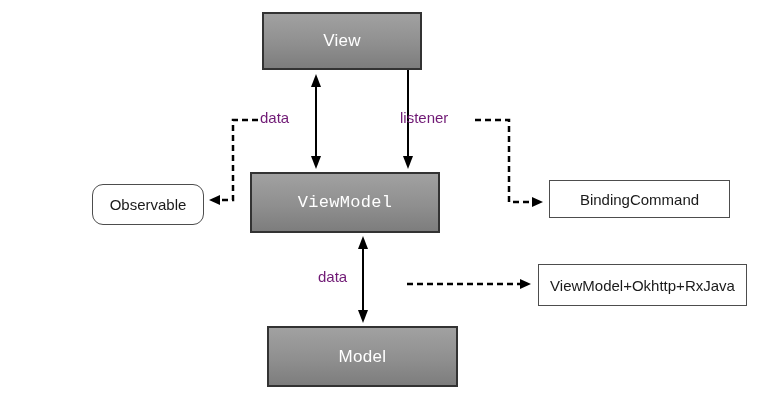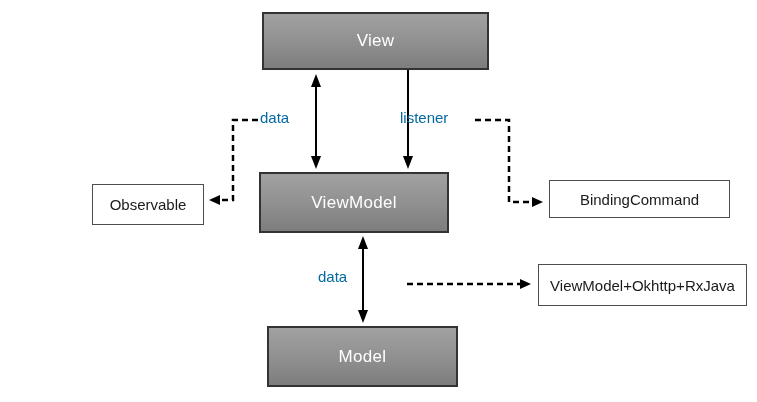--- a/index.html
+++ b/index.html
@@ -30,29 +30,29 @@
     color: #ffffff;
     font-size: 17px;
     letter-spacing: 0.3px;
   }
   .node-white {
     background: #ffffff;
     border: 1px solid #4d4d4d;
     color: #1a1a1a;
     font-size: 15px;
   }
-  #node-view        { left: 262px; top: 12px;  width: 227px; height: 58px; }
-  #node-viewmodel   { left: 259px; top: 172px; width: 190px; height: 61px; }
+  #node-view        { left: 262px; top: 12px;  width: 160px; height: 58px; }
+  #node-viewmodel   { left: 250px; top: 172px; width: 190px; height: 61px; font-family: Liberation Mono, monospace; }
   #node-model       { left: 267px; top: 326px; width: 191px; height: 61px; }
-  #node-observable      { left: 92px;  top: 184px; width: 112px; height: 41px; }
+  #node-observable      { left: 92px;  top: 184px; width: 112px; height: 41px; border-radius: 11px; }
   #node-bindingcommand  { left: 549px; top: 180px; width: 181px; height: 38px; }
   #node-retrofit        { left: 538px; top: 264px; width: 209px; height: 42px; }
   .edge-label {
     position: absolute;
-    color: #0369a1;
+    color: #701a75;
     font-size: 15px;
     line-height: 18px;
     white-space: nowrap;
   }
   #label-data-top   { left: 260px; top: 109px; }
   #label-listener   { left: 400px; top: 109px; }
   #label-data-mid   { left: 318px; top: 268px; }
 </style>
 </head>
 <body>

